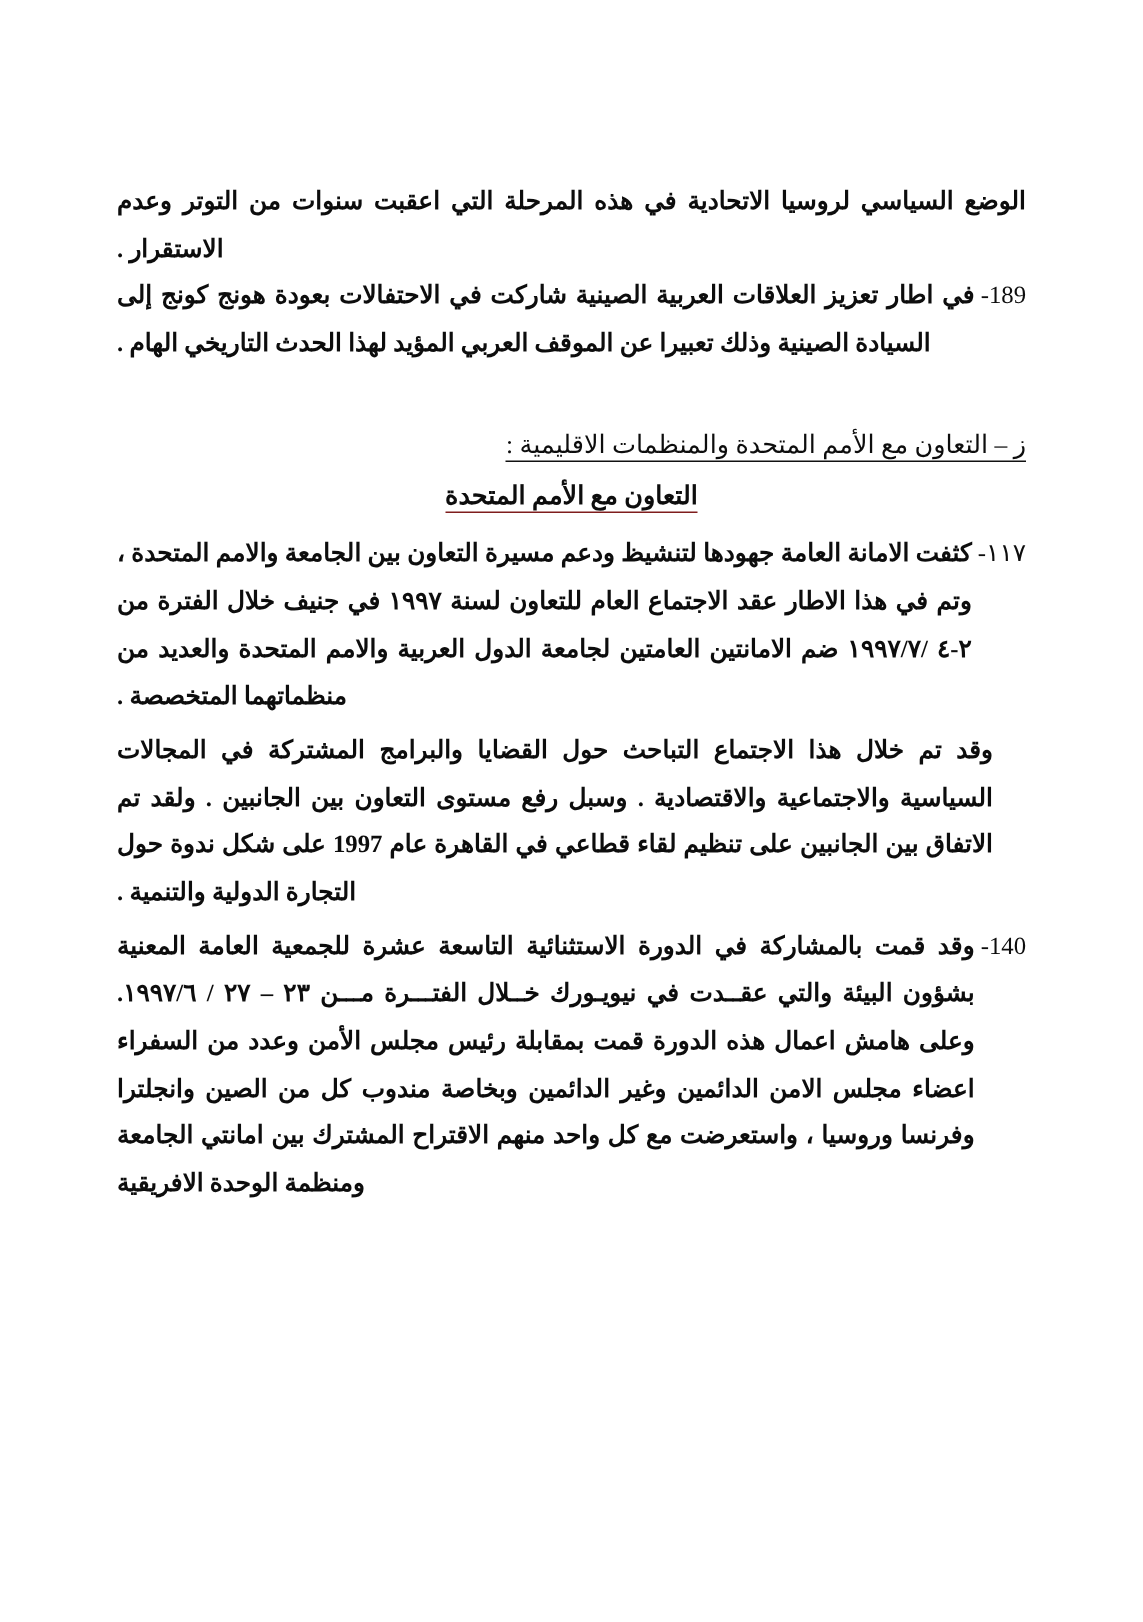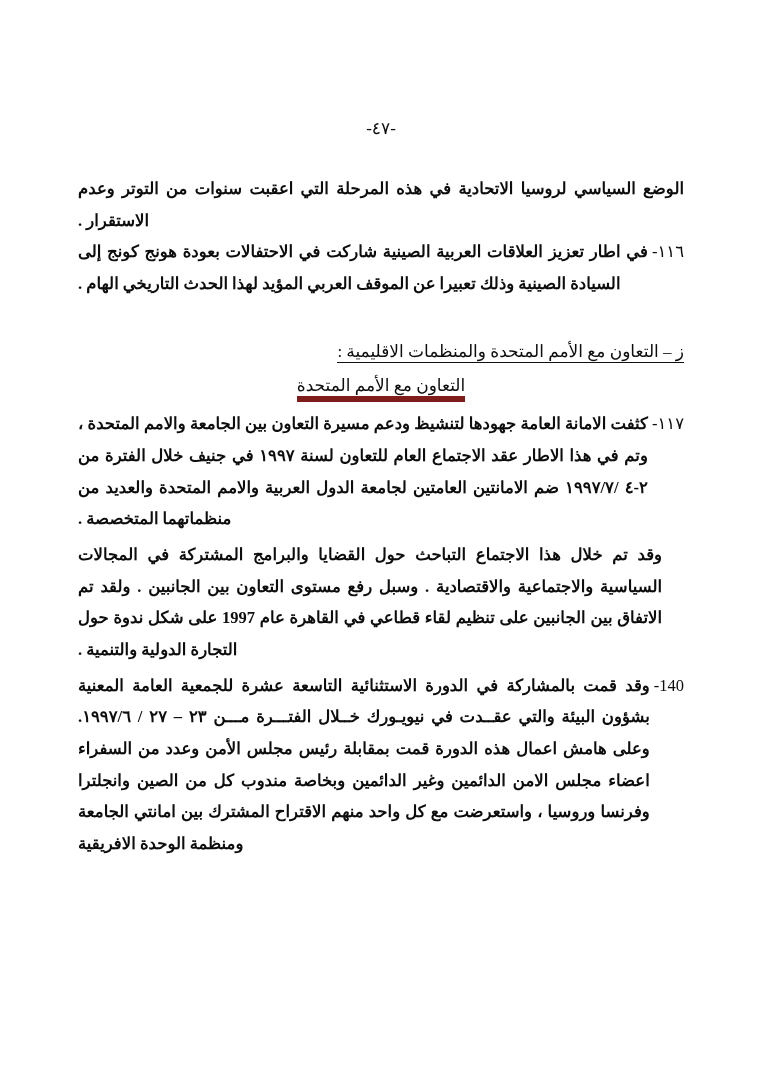--- a/index.html
+++ b/index.html
@@ -70,43 +70,43 @@
     border-bottom: 1px solid #111;
     padding-bottom: 1px;
   }
   .sub-heading {
     text-align: center;
     font-size: 17px;
     line-height: 1.9;
     margin: 2px 0 6px 0;
   }
   .sub-heading .u {
-    border-bottom: 6px solid #7f1d1d;
+    border-bottom: 1px solid #7f1d1d;
     padding-bottom: 1px;
+    font-weight: bold;
   }
   .block-gap {
     height: 6px;
   }
   .tight {
     margin-bottom: 0;
   }
 </style>
 </head>
 <body>
 
 <div class="page">
 
-  <div class="page-number">-٤٧-</div>
 
   <div class="para tight">
     <div class="body-text nomarker">الوضع السياسي لروسيا الاتحادية في هذه المرحلة التي اعقبت سنوات من التوتر وعدم الاستقرار .</div>
   </div>
 
   <div class="para">
-    <div class="marker">١١٦-</div>
+    <div class="marker">189-</div>
     <div class="body-text">في اطار تعزيز العلاقات العربية الصينية شاركت في الاحتفالات بعودة هونج كونج إلى السيادة الصينية وذلك تعبيرا عن الموقف العربي المؤيد لهذا الحدث التاريخي الهام .</div>
   </div>
 
   <div class="block-gap"></div>
 
   <div class="section-heading">
     <span class="u">ز – التعاون مع الأمم المتحدة والمنظمات الاقليمية :</span>
   </div>
 
   <div class="sub-heading">

